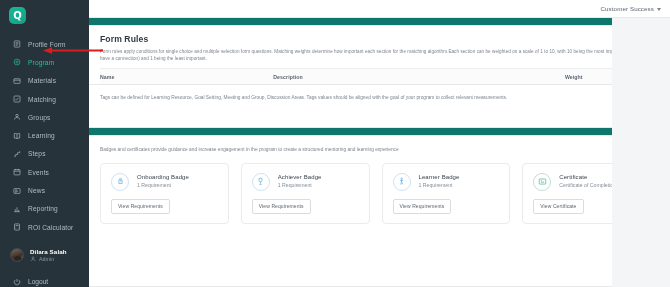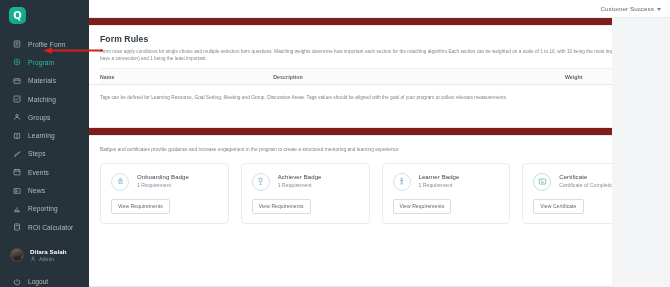--- a/index.html
+++ b/index.html
@@ -78,21 +78,21 @@
     display: flex; align-items: center; gap: 7px;
     padding-left: 13px; height: 18px; margin-top: 8px;
     color: #b2bcc3; font-size: 6.6px; cursor: pointer;
   }
   .logout .ic { width:8px; height:8px; flex:0 0 8px; }
   .logout .ic svg { width:8px; height:8px; }
 
   
   .main {
     position: absolute; left: 89px; top: 18px;
-    width: 523px; height: 269px; background: #7f1d1d;
+    width: 523px; height: 269px; background: #0f766e;
     padding: 0; overflow: hidden;
   }
 
   .card {
     background: #ffffff; border: 1px solid #e6e8ea; border-radius: 3px;
     position: absolute;
   }
 
   
   #rules-card { left: -75px; top: 7px; width: 650px; }

